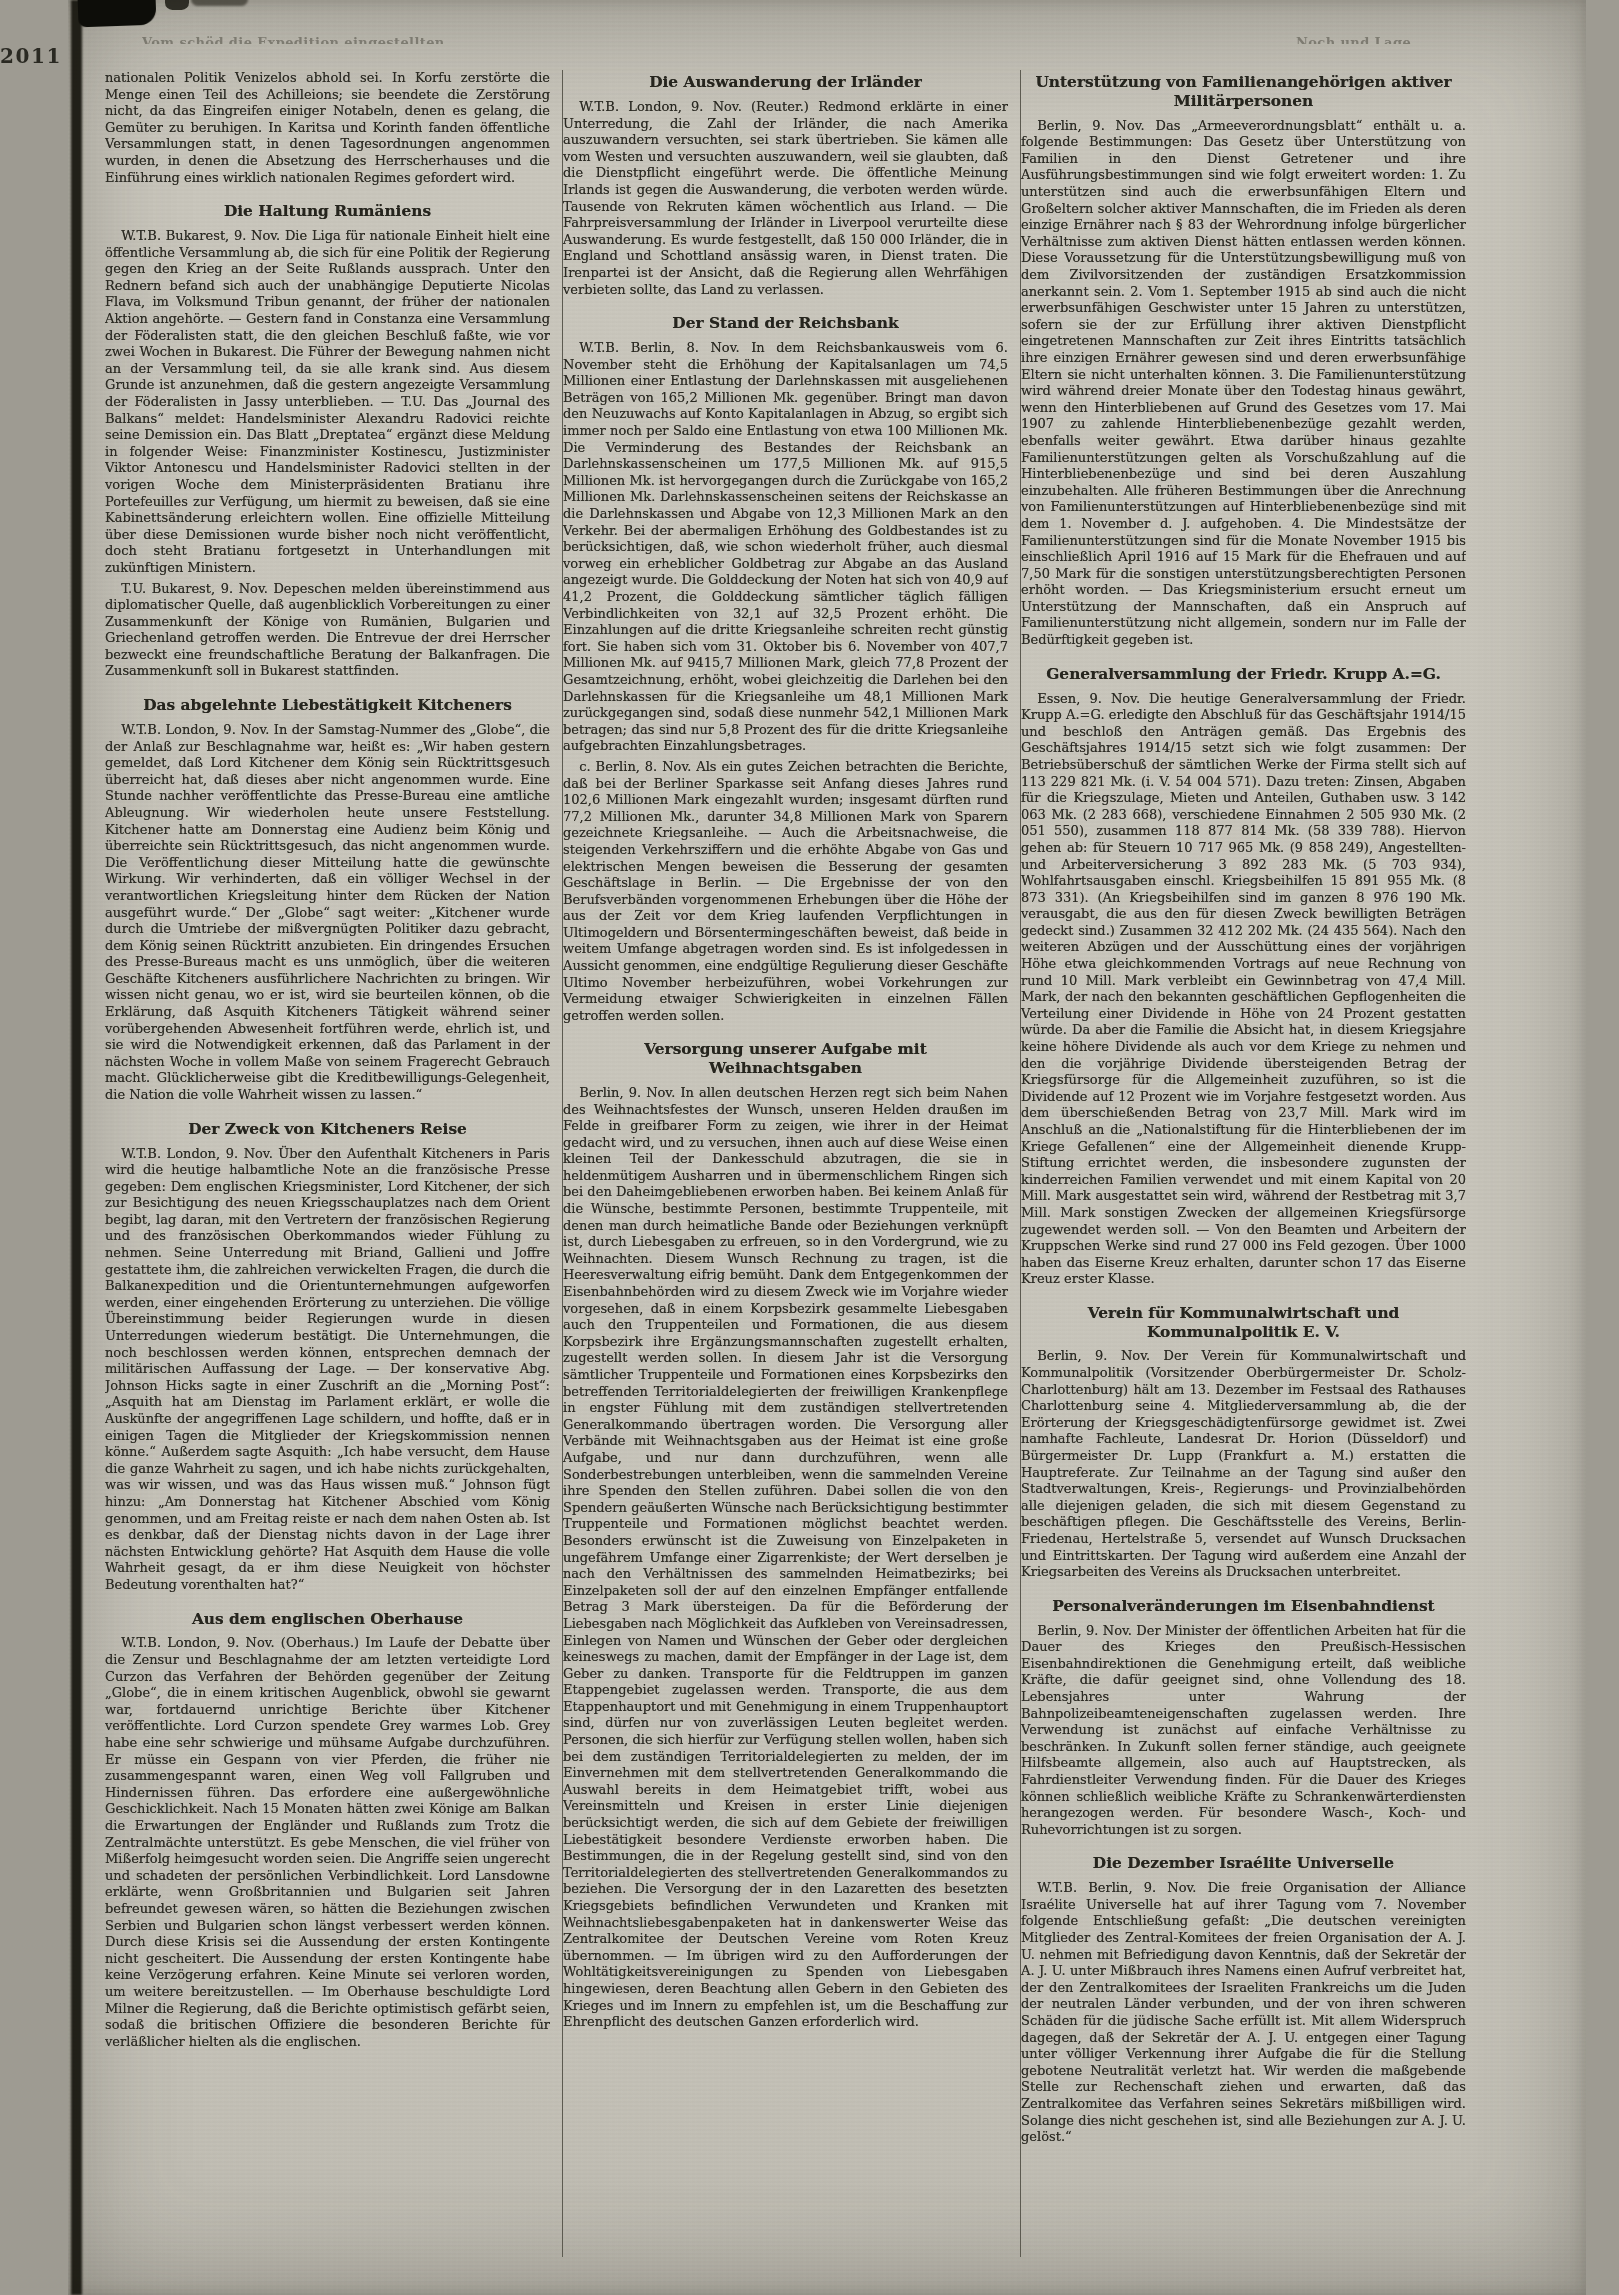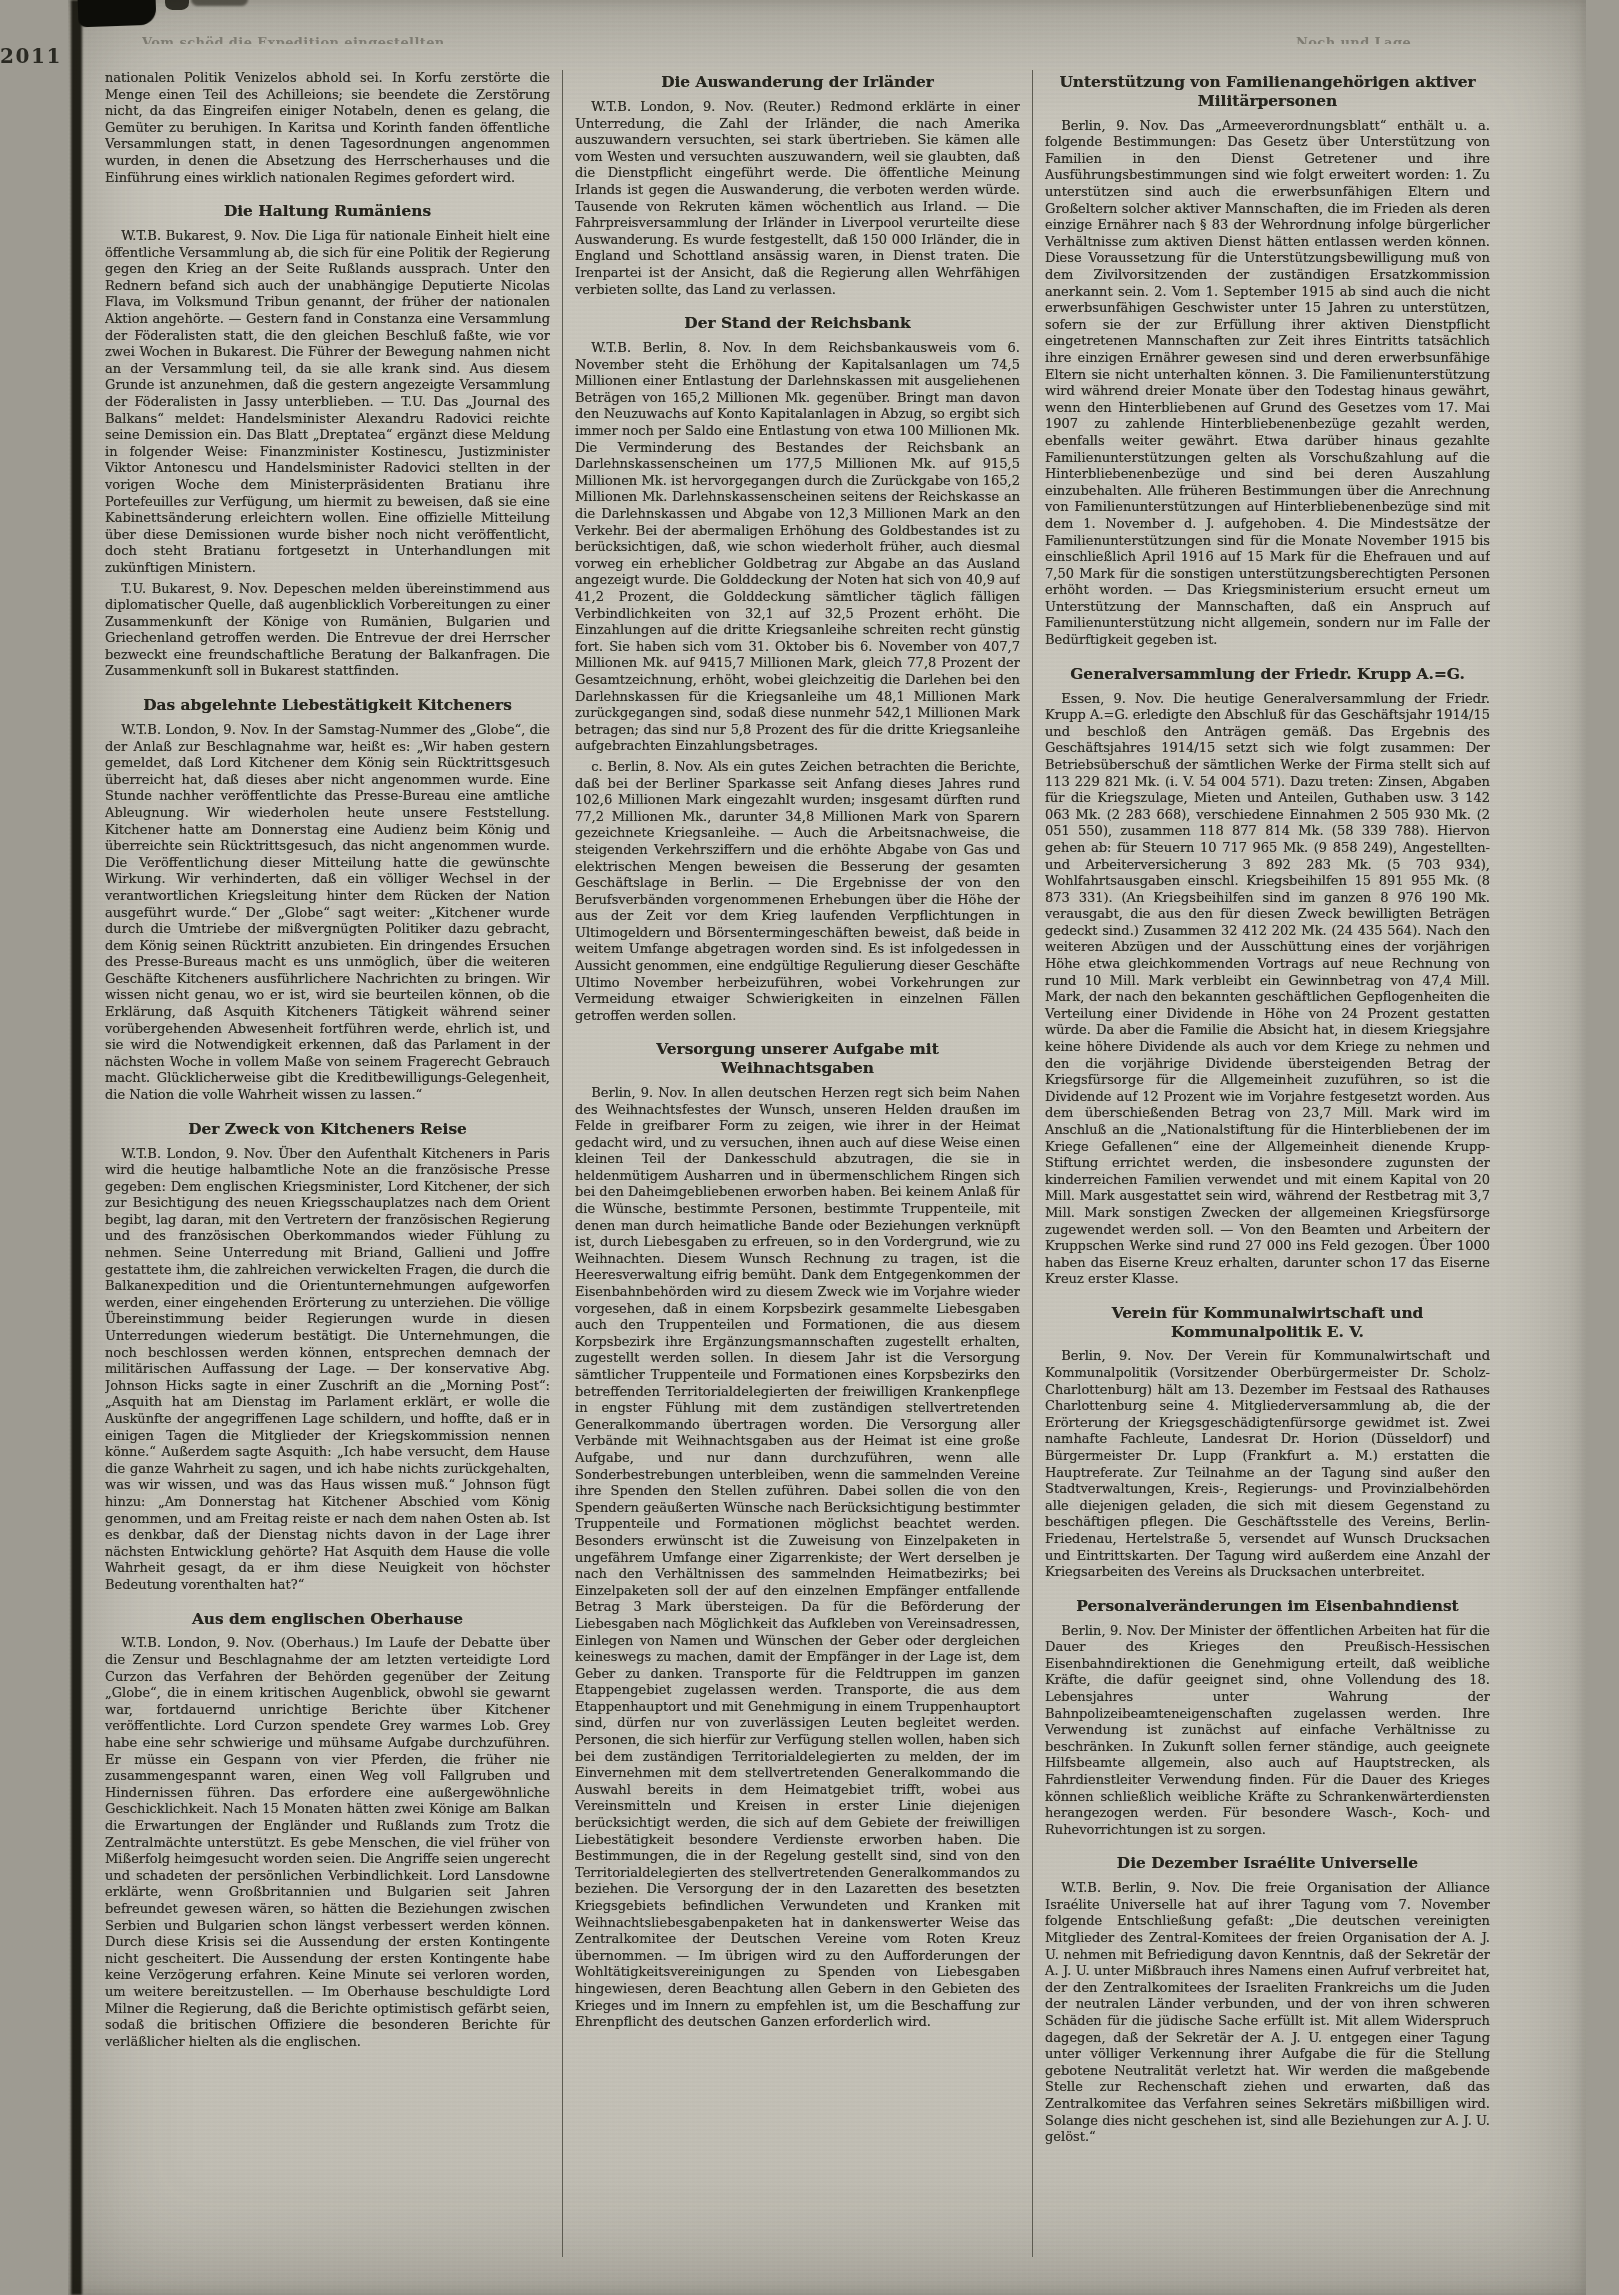--- a/index.html
+++ b/index.html
@@ -61,21 +61,21 @@
     color: #2b2a23;
   }
   .columns { display: flex; height: 100%; }
   .col {
     width: 445px; height: 100%; overflow: hidden;
     text-align: justify;
     font-size: 13px; line-height: 16.6px;
     text-shadow: 0 0 0.5px rgba(43,42,35,.65);
     hyphens: auto;
   }
-  .col + .col { border-left: 0.8px solid #5c5a50; margin-left: 12px; padding-left: 12px; }
+  .col + .col { border-left: 0.8px solid #5c5a50; margin-left: 12px; }
 
   .article { margin: 0 0 11.3px 0; }
   .headline {
     font-size: 15.4px; line-height: 18.6px; font-weight: bold;
     text-align: center; margin: 16px 4.9px 7.3px 4.9px;
     color: #26251e;
   }
   .article:first-child .headline { margin-top: 3.2px; }
   .para { margin: 0 0 4px 0; text-indent: 1.25em; }
   .para.no-indent { text-indent: 0; }

